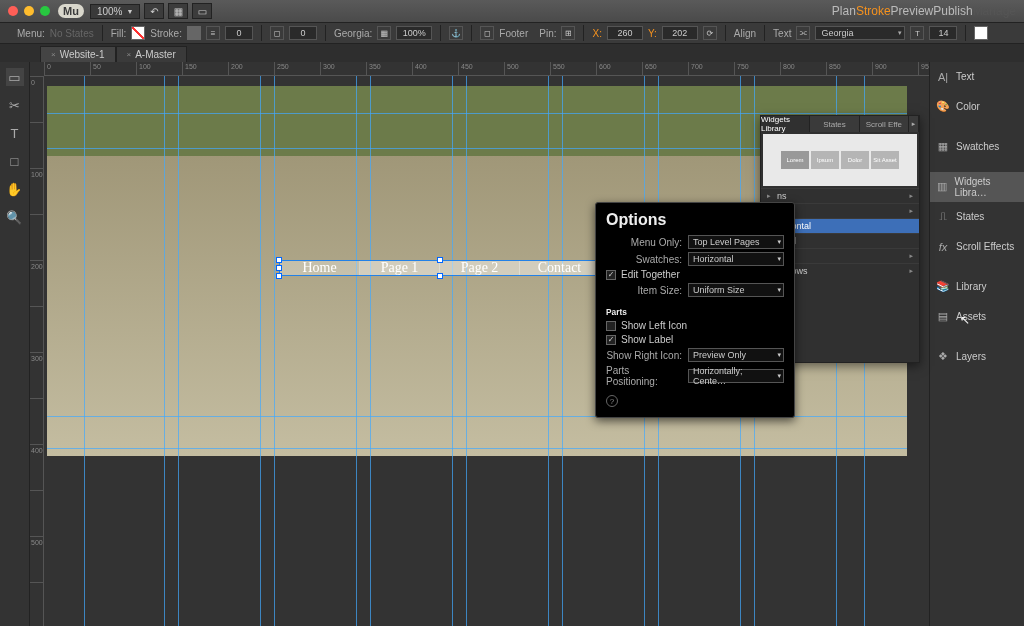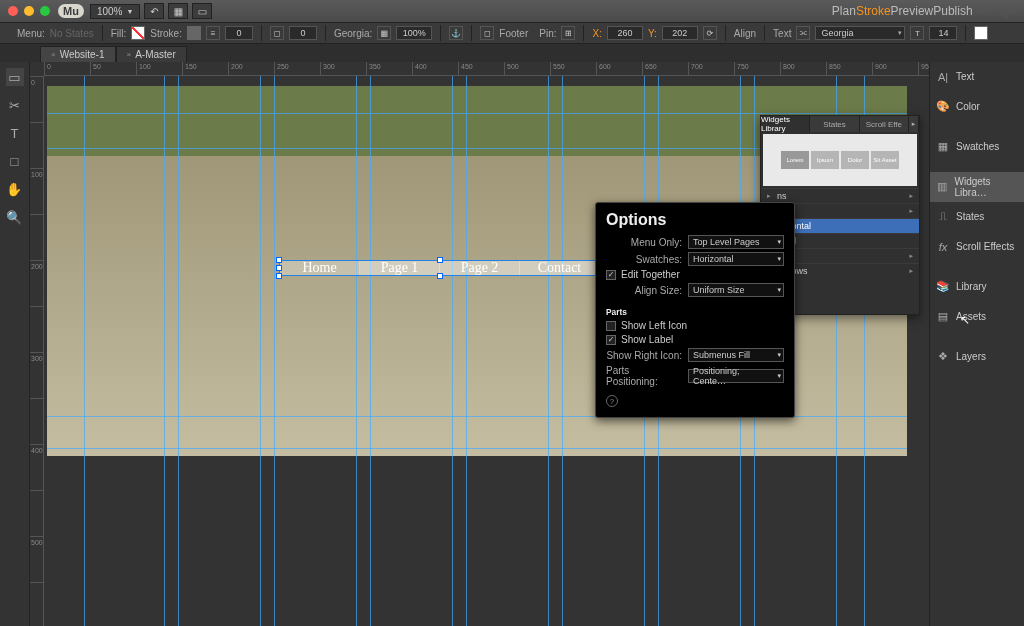--- a/index.html
+++ b/index.html
@@ -70,21 +70,21 @@
 .flyrow{display:flex;align-items:center;justify-content:flex-end;margin:3px 0;gap:6px}
 .flyrow .fl{color:#aaa}
 .fdrop{flex:none;width:96px;height:14px;background:#111;border:1px solid #555;font-size:9px;color:#ccc;display:flex;align-items:center;padding:0 10px 0 4px;position:relative}
 .fdrop::after{content:"▾";position:absolute;right:2px;font-size:7px}
 .chkrow{display:flex;align-items:center;gap:5px;margin:3px 0}
 .chk{width:10px;height:10px;border:1px solid #666;background:#222;display:inline-flex;align-items:center;justify-content:center;font-size:8px;color:#ccc}
 .flyout h5{margin-top:10px;font-weight:bold;color:#eee}
 .help-icon{margin-top:8px;width:12px;height:12px;border:1px solid #666;border-radius:50%;font-size:8px;display:flex;align-items:center;justify-content:center;color:#888}
 
 
-.wl-panel{position:absolute;top:115px;left:760px;width:160px;height:200px;background:#303030;border:1px solid #222;z-index:5;box-shadow:0 3px 10px rgba(0,0,0,.5)}
+.wl-panel{position:absolute;top:115px;left:760px;width:160px;height:248px;background:#303030;border:1px solid #222;z-index:5;box-shadow:0 3px 10px rgba(0,0,0,.5)}
 .wl-tabs{display:flex;background:#3a3a3a;height:16px}
 .wl-tab{flex:1;font-size:8px;color:#aaa;display:flex;align-items:center;justify-content:center;border-right:1px solid #222}
 .wl-tab.active{background:#303030;color:#fff}
 .wl-tabs .more{width:10px;flex:none;font-size:7px;display:flex;align-items:center;justify-content:center}
 .wl-preview{height:52px;background:#e9e9e9;margin:2px;display:flex;align-items:center;justify-content:center;gap:2px}
 .wl-preview .pbtn{width:28px;height:18px;background:#b5b5b5;color:#fff;font-size:6px;display:flex;align-items:center;justify-content:center}
 .wl-preview .pbtn:first-child{background:#999}
 .wl-list{}
 .wl-item{height:15px;padding:0 6px 0 16px;font-size:9px;display:flex;align-items:center;color:#ccc;border-top:1px solid #3a3a3a;position:relative}
 .wl-item::before{content:"▸";position:absolute;left:6px;font-size:7px;color:#888}
@@ -364,36 +364,36 @@
     </div>
   <div class="flyrow">
       <span class="fl">Swatches:</span>
       <div class="fdrop">Horizontal</div>
     </div>
   <div class="chkrow">
       <span class="chk">✓</span>
       <span>Edit Together</span>
     </div>
   <div class="flyrow">
-      <span class="fl">Align Size:</span>
+      <span class="fl">Item Size:</span>
       <div class="fdrop">Uniform Size</div>
     </div>
   <h5>Parts</h5>
   <div class="chkrow">
       <span class="chk"></span>
       <span>Show Left Icon</span>
     </div>
   <div class="chkrow">
       <span class="chk">✓</span>
       <span>Show Label</span>
     </div>
   <div class="flyrow">
       <span class="fl">Show Right Icon:</span>
-      <div class="fdrop">Submenus Fill</div>
+      <div class="fdrop">Preview Only</div>
     </div>
   <div class="flyrow" style="">
       <span class="fl">Parts Positioning:</span>
-      <div class="fdrop">Positioning; Cente…</div>
+      <div class="fdrop">Horizontally; Cente…</div>
     </div>
   <div class="help-icon">?</div>
 </div>
 
 <div class="cursor">↖</div>
 
 </body></html>

